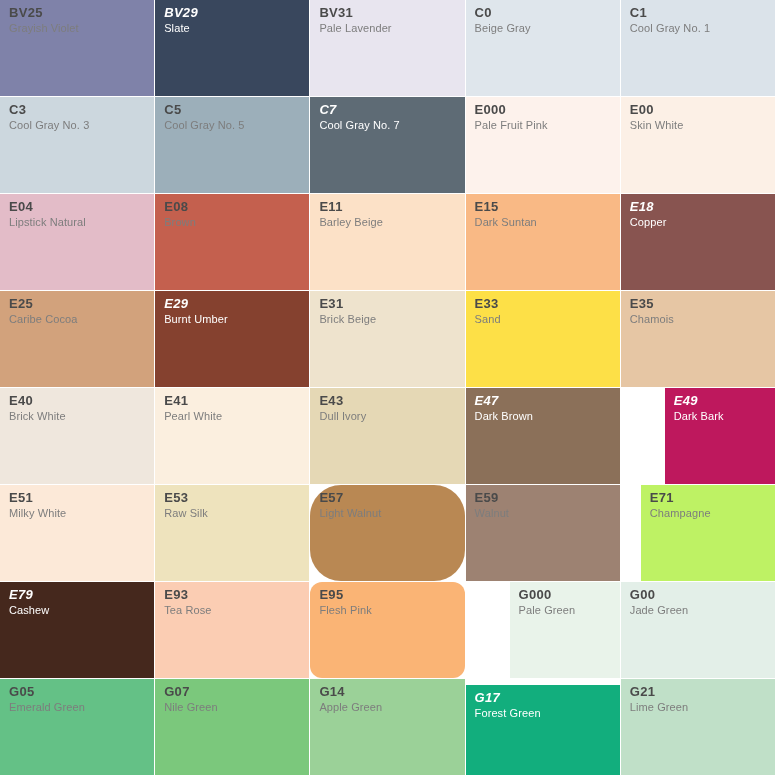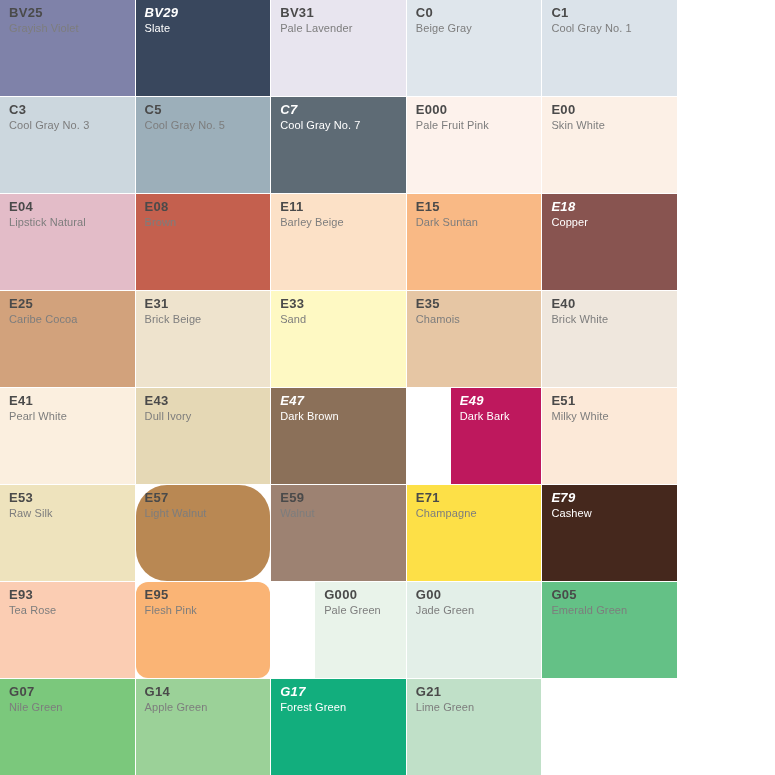--- a/index.html
+++ b/index.html
@@ -6,21 +6,21 @@
   html, body {
     margin: 0;
     padding: 0;
     background: #ffffff;
   }
   body {
     font-family: "Liberation Sans", sans-serif;
     -webkit-font-smoothing: antialiased;
   }
   #swatch-grid {
-    width: 677px;
+    width: 775px;
     height: 775px;
     display: grid;
     grid-template-columns: repeat(5, 1fr);
     grid-template-rows: repeat(8, 1fr);
     gap: 1px;
     background: #ffffff;
     box-sizing: border-box;
     overflow: hidden;
   }
   .swatch {
@@ -113,25 +113,29 @@
       <span class="swatch-name">Dark Suntan</span>
     </div>
     <div class="swatch text-light" style="background-color: rgb(136, 84, 80);">
       <span class="swatch-code">E18</span>
       <span class="swatch-name">Copper</span>
     </div>
     <div class="swatch text-dark" style="background-color: rgb(210, 162, 124);">
       <span class="swatch-code">E25</span>
       <span class="swatch-name">Caribe Cocoa</span>
     </div>
+    <div class="swatch text-light" style="background-color: rgb(133, 65, 47);">
+      <span class="swatch-code">E29</span>
+      <span class="swatch-name">Burnt Umber</span>
+    </div>
     <div class="swatch text-dark" style="background-color: rgb(238, 227, 205);">
       <span class="swatch-code">E31</span>
       <span class="swatch-name">Brick Beige</span>
     </div>
-    <div class="swatch text-dark" style="background-color: #fef9c3;">
+    <div class="swatch text-dark" style="background-color: #fde047;">
       <span class="swatch-code">E33</span>
       <span class="swatch-name">Sand</span>
     </div>
     <div class="swatch text-dark" style="background-color: rgb(230, 198, 164);">
       <span class="swatch-code">E35</span>
       <span class="swatch-name">Chamois</span>
     </div>
     <div class="swatch text-dark" style="background-color: rgb(239, 231, 221);">
       <span class="swatch-code">E40</span>
       <span class="swatch-name">Brick White</span>
@@ -161,21 +165,21 @@
       <span class="swatch-name">Raw Silk</span>
     </div>
     <div class="swatch text-dark" style="background-color: rgb(185, 136, 83); border-radius: 31px;">
       <span class="swatch-code">E57</span>
       <span class="swatch-name">Light Walnut</span>
     </div>
     <div class="swatch text-dark" style="background-color: rgb(157, 130, 114);">
       <span class="swatch-code">E59</span>
       <span class="swatch-name">Walnut</span>
     </div>
-    <div class="swatch text-dark" style="background-color: #fde047;">
+    <div class="swatch text-dark" style="background-color: #bef264; margin-left: 20px;">
       <span class="swatch-code">E71</span>
       <span class="swatch-name">Champagne</span>
     </div>
     <div class="swatch text-light" style="background-color: rgb(69, 40, 29);">
       <span class="swatch-code">E79</span>
       <span class="swatch-name">Cashew</span>
     </div>
     <div class="swatch text-dark" style="background-color: rgb(251, 205, 179);">
       <span class="swatch-code">E93</span>
       <span class="swatch-name">Tea Rose</span>
@@ -197,21 +201,21 @@
       <span class="swatch-name">Emerald Green</span>
     </div>
     <div class="swatch text-dark" style="background-color: rgb(123, 200, 124);">
       <span class="swatch-code">G07</span>
       <span class="swatch-name">Nile Green</span>
     </div>
     <div class="swatch text-dark" style="background-color: rgb(155, 209, 152);">
       <span class="swatch-code">G14</span>
       <span class="swatch-name">Apple Green</span>
     </div>
-    <div class="swatch text-light" style="background-color: rgb(18, 174, 125);">
+    <div class="swatch text-light" style="background-color: rgb(18, 174, 125); margin-top: 6px;">
       <span class="swatch-code">G17</span>
       <span class="swatch-name">Forest Green</span>
     </div>
     <div class="swatch text-dark" style="background-color: rgb(192, 224, 200);">
       <span class="swatch-code">G21</span>
       <span class="swatch-name">Lime Green</span>
     </div>
   </div>
 
 </body></html>

